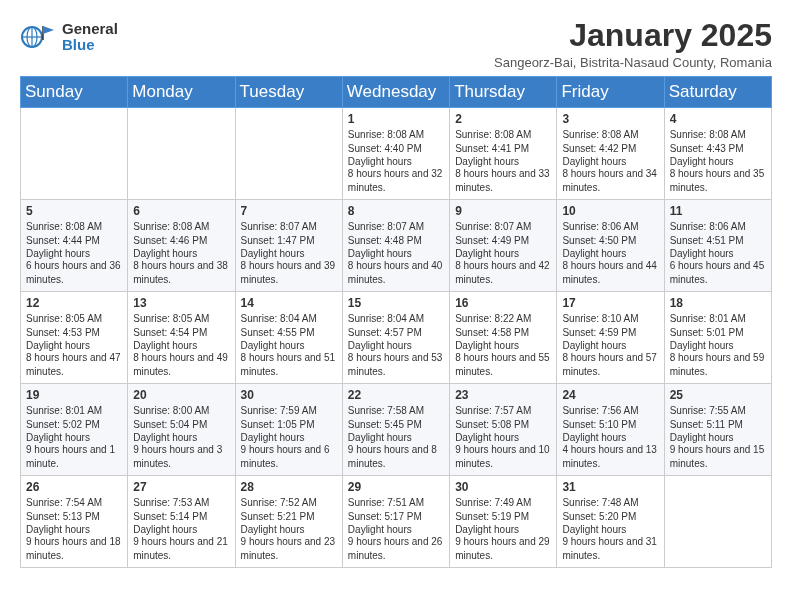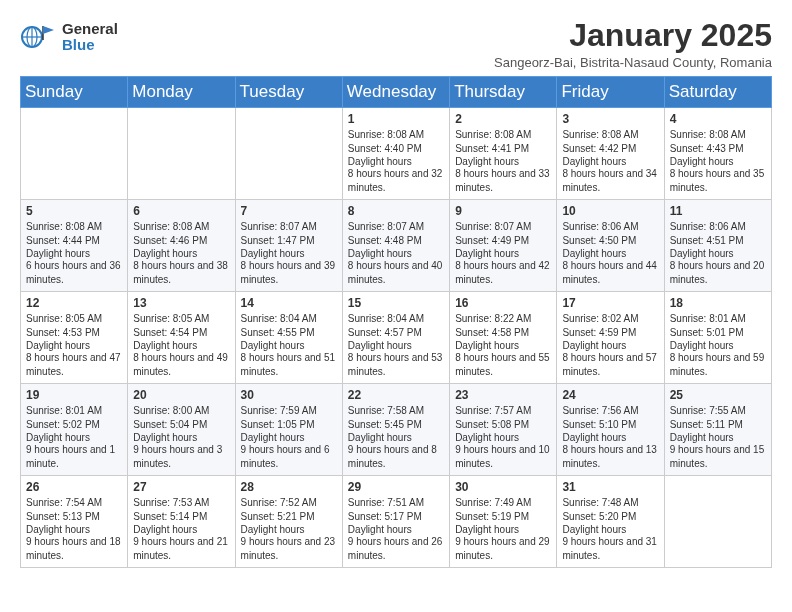--- a/index.html
+++ b/index.html
@@ -214,21 +214,21 @@
             <div class="cell-text">Sunrise: 8:06 AM</div>
             <div class="cell-text">Sunset: 4:50 PM</div>
             <div>Daylight hours</div>
             <div class="cell-text">8 hours hours and 44 minutes.</div>
           </td>
           <td>
             <span class="day-num">11</span>
             <div class="cell-text">Sunrise: 8:06 AM</div>
             <div class="cell-text">Sunset: 4:51 PM</div>
             <div>Daylight hours</div>
-            <div class="cell-text">8 hours hours and 20 minutes.</div>
+            <div class="cell-text">6 hours hours and 45 minutes.</div>
           </td>
         </tr>
         <tr>
           <td>
             <span class="day-num">12</span>
             <div class="cell-text">Sunrise: 8:05 AM</div>
             <div class="cell-text">Sunset: 4:53 PM</div>
             <div>Daylight hours</div>
             <div class="cell-text">8 hours hours and 47 minutes.</div>
           </td>
@@ -255,21 +255,21 @@
           </td>
           <td>
             <span class="day-num">16</span>
             <div class="cell-text">Sunrise: 8:22 AM</div>
             <div class="cell-text">Sunset: 4:58 PM</div>
             <div>Daylight hours</div>
             <div class="cell-text">8 hours hours and 55 minutes.</div>
           </td>
           <td>
             <span class="day-num">17</span>
-            <div class="cell-text">Sunrise: 8:02 AM</div>
+            <div class="cell-text">Sunrise: 8:10 AM</div>
             <div class="cell-text">Sunset: 4:59 PM</div>
             <div>Daylight hours</div>
             <div class="cell-text">8 hours hours and 57 minutes.</div>
           </td>
           <td>
             <span class="day-num">18</span>
             <div class="cell-text">Sunrise: 8:01 AM</div>
             <div class="cell-text">Sunset: 5:01 PM</div>
             <div>Daylight hours</div>
             <div class="cell-text">8 hours hours and 59 minutes.</div>
@@ -309,21 +309,21 @@
             <div class="cell-text">Sunrise: 7:57 AM</div>
             <div class="cell-text">Sunset: 5:08 PM</div>
             <div>Daylight hours</div>
             <div class="cell-text">9 hours hours and 10 minutes.</div>
           </td>
           <td>
             <span class="day-num">24</span>
             <div class="cell-text">Sunrise: 7:56 AM</div>
             <div class="cell-text">Sunset: 5:10 PM</div>
             <div>Daylight hours</div>
-            <div class="cell-text">8 hours hours and 13 minutes.</div>
+            <div class="cell-text">4 hours hours and 13 minutes.</div>
           </td>
           <td>
             <span class="day-num">25</span>
             <div class="cell-text">Sunrise: 7:55 AM</div>
             <div class="cell-text">Sunset: 5:11 PM</div>
             <div>Daylight hours</div>
             <div class="cell-text">9 hours hours and 15 minutes.</div>
           </td>
         </tr>
         <tr>

